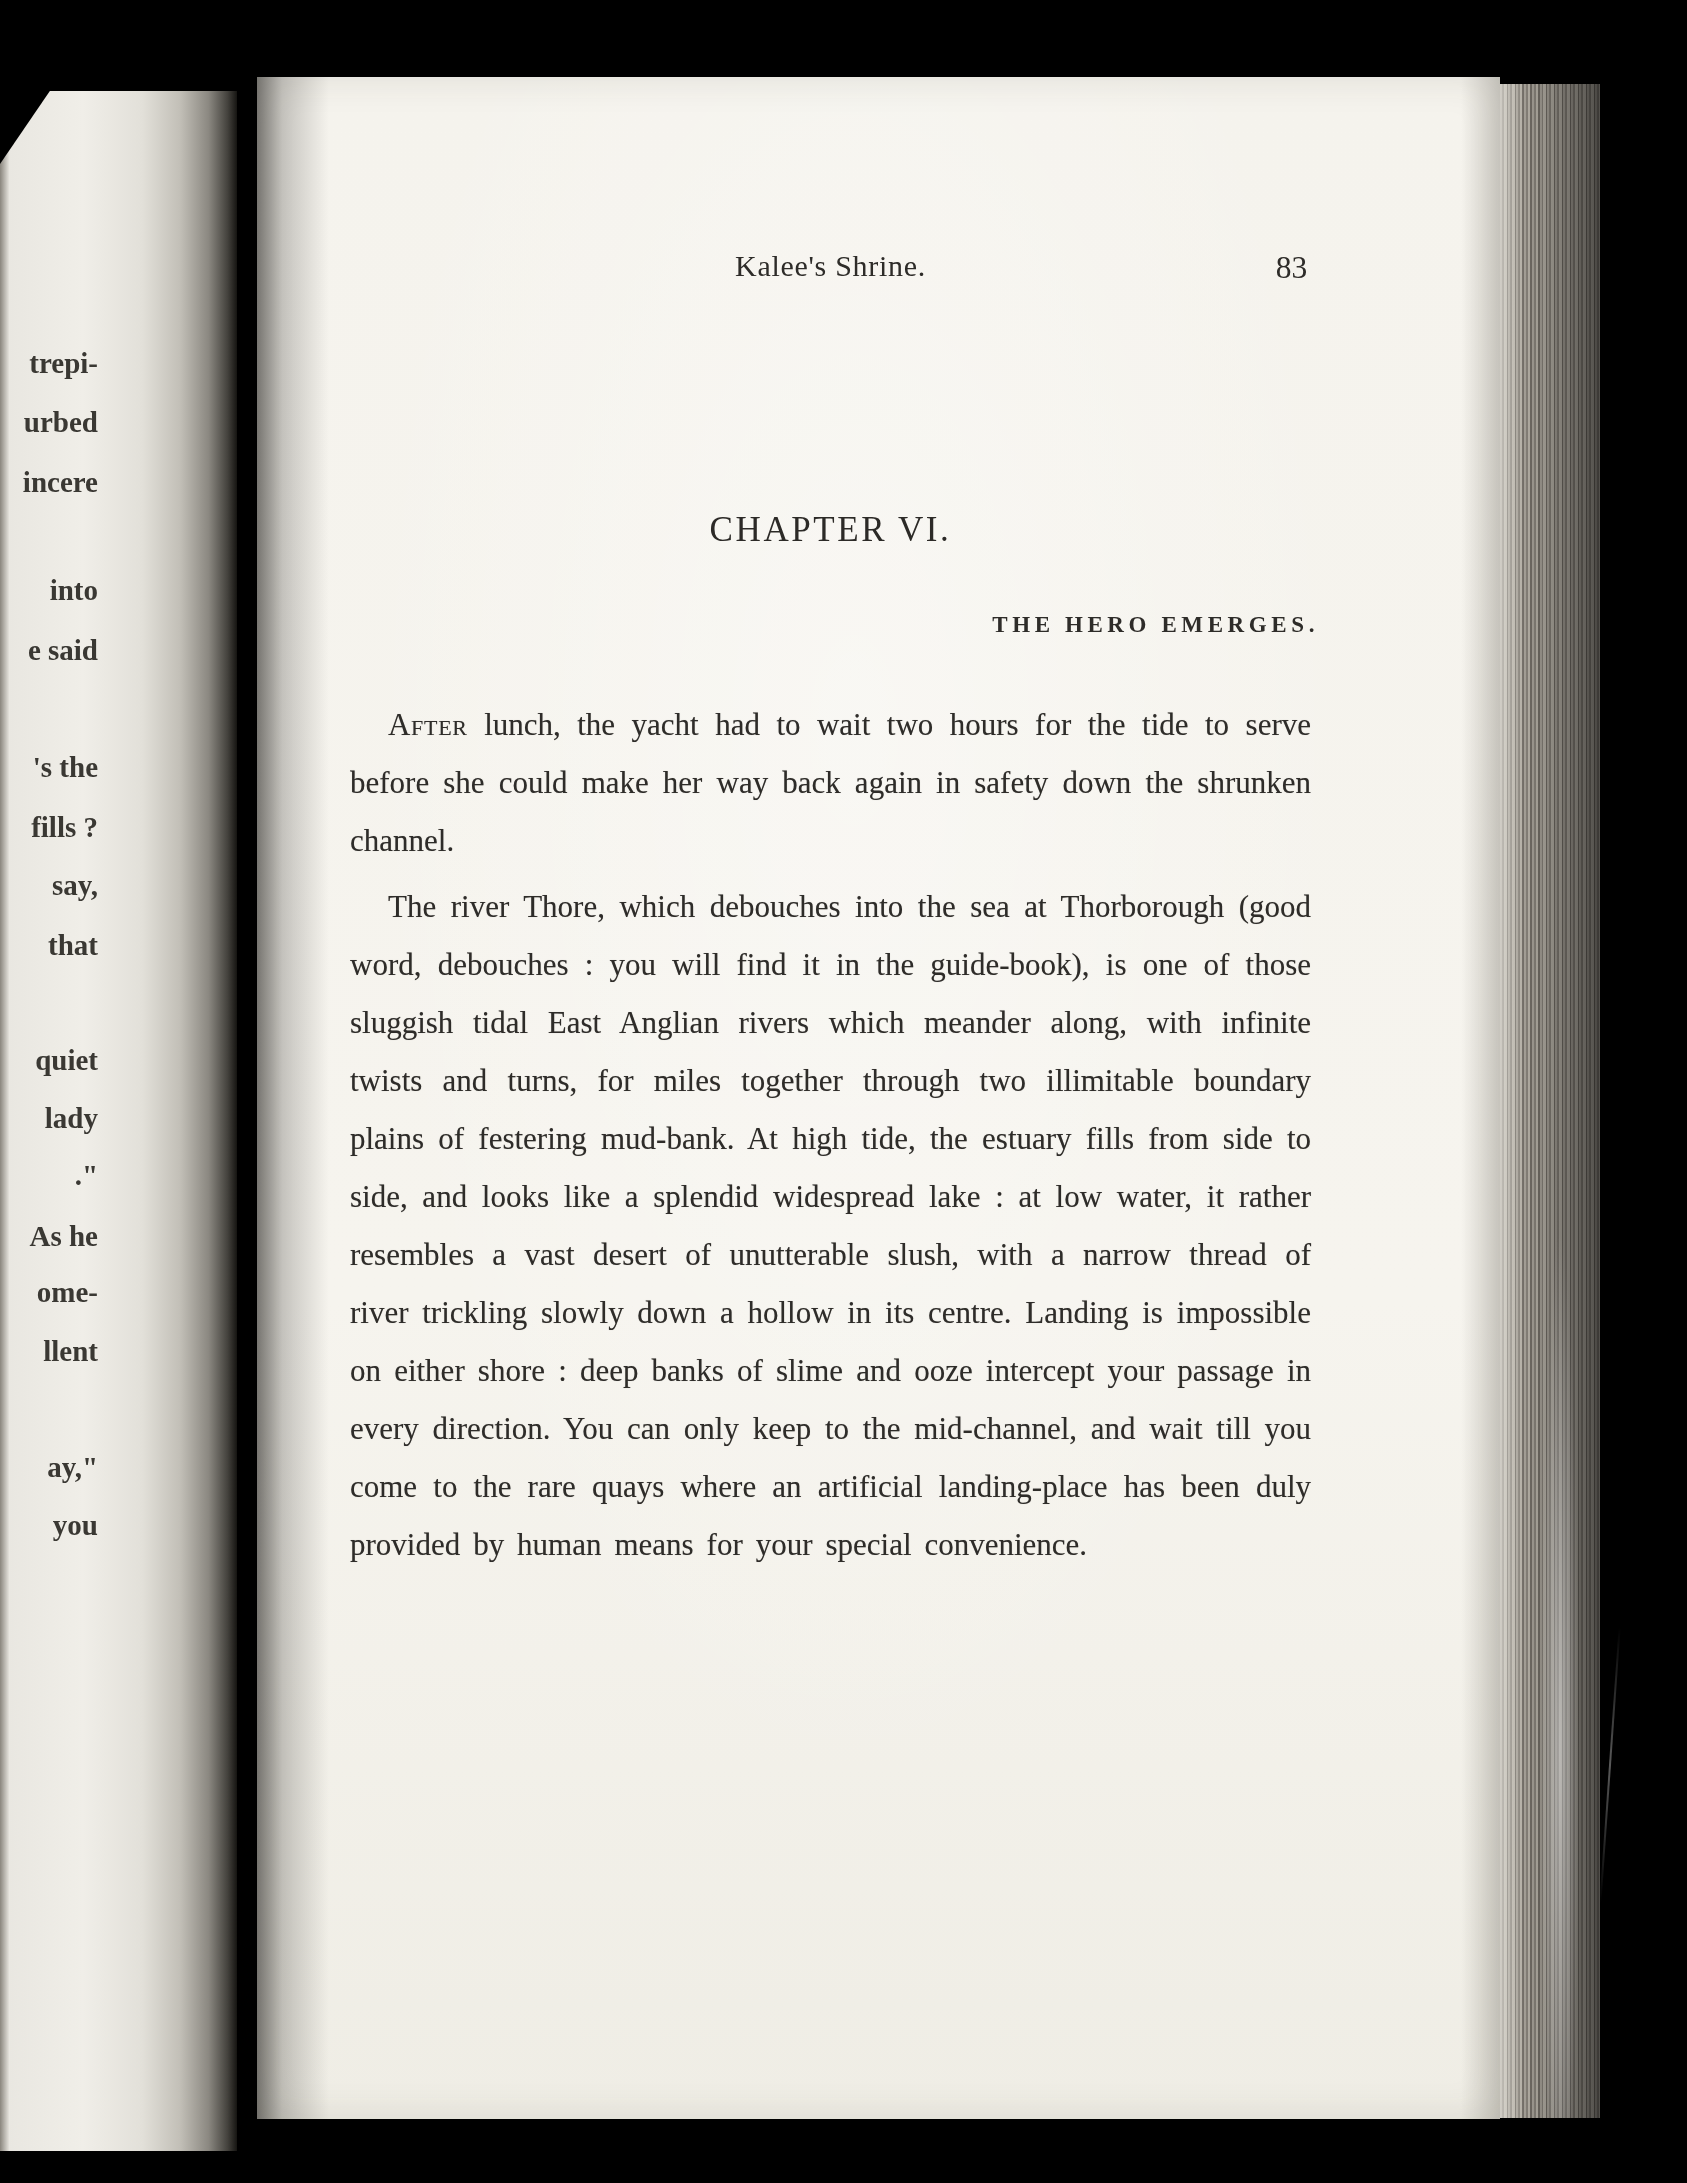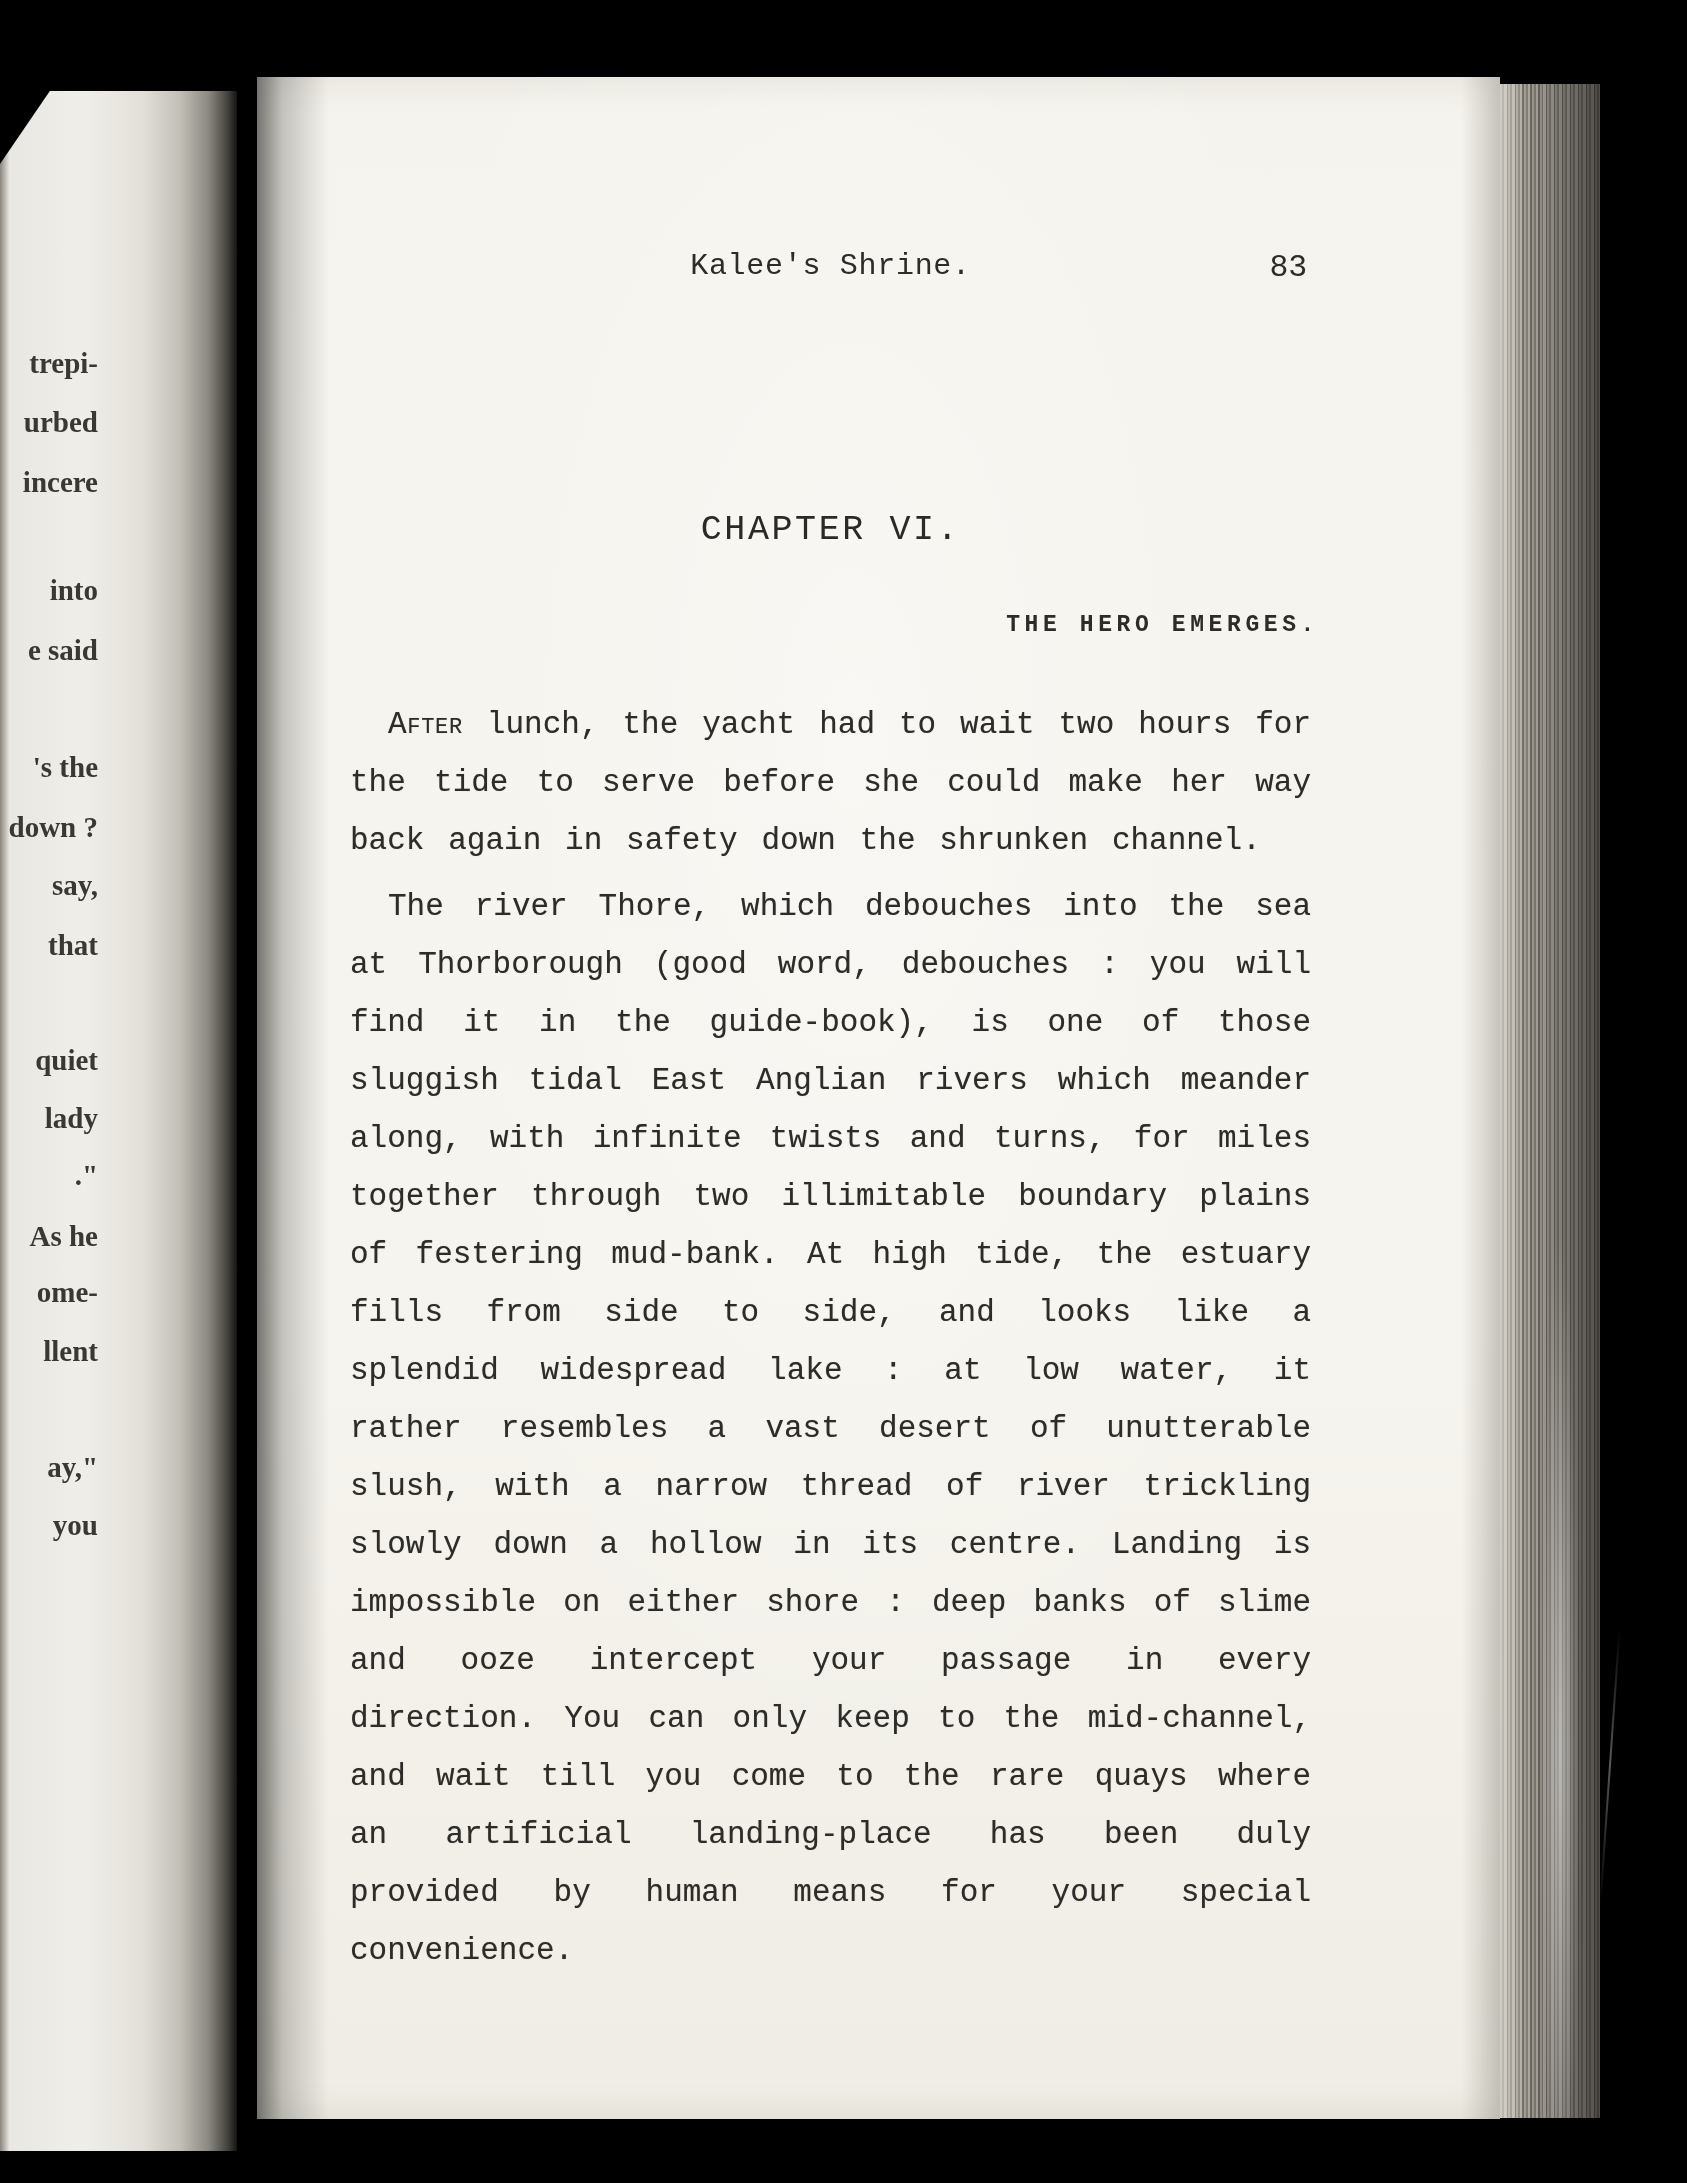--- a/index.html
+++ b/index.html
@@ -51,21 +51,20 @@
   .main-page {
     position: absolute;
     left: 257px;
     top: 77px;
     width: 1243px;
     height: 2042px;
     background:
       radial-gradient(ellipse at 48% 32%, rgba(255,255,255,0.35) 0%, rgba(255,255,255,0) 55%),
       linear-gradient(180deg, #f5f3ed 0%, #f6f4ee 60%, #efede5 100%);
     box-shadow: inset 0 0 39px rgba(60,55,45,0.12);
-    font-family: Liberation Mono, monospace;
   }
   .main-page::before {
     content: "";
     position: absolute;
     left: 0; top: 0; bottom: 0;
     width: 72px;
     background: linear-gradient(90deg,
       rgba(25,23,20,0.55) 0%, rgba(25,23,20,0.22) 35%, rgba(25,23,20,0) 100%);
   }
   .main-page::after {
@@ -172,21 +171,21 @@
 
 <div id="canvas">
 
   <div class="left-page">
     <div class="frag" style="top:256px">trepi-</div>
     <div class="frag" style="top:315px">urbed</div>
     <div class="frag" style="top:375px">incere</div>
     <div class="frag" style="top:483px">into</div>
     <div class="frag" style="top:543px">e said</div>
     <div class="frag" style="top:660px">'s the</div>
-    <div class="frag" style="top:720px">down ?</div>
+    <div class="frag" style="top:720px">fills ?</div>
     <div class="frag" style="top:778px">say,</div>
     <div class="frag" style="top:838px">that</div>
     <div class="frag" style="top:953px">quiet</div>
     <div class="frag" style="top:1011px">lady</div>
     <div class="frag" style="top:1068px">."</div>
     <div class="frag" style="top:1129px">As he</div>
     <div class="frag" style="top:1185px">ome-</div>
     <div class="frag" style="top:1244px">llent</div>
     <div class="frag" style="top:1360px">ay,"</div>
     <div class="frag" style="top:1418px">you</div>

